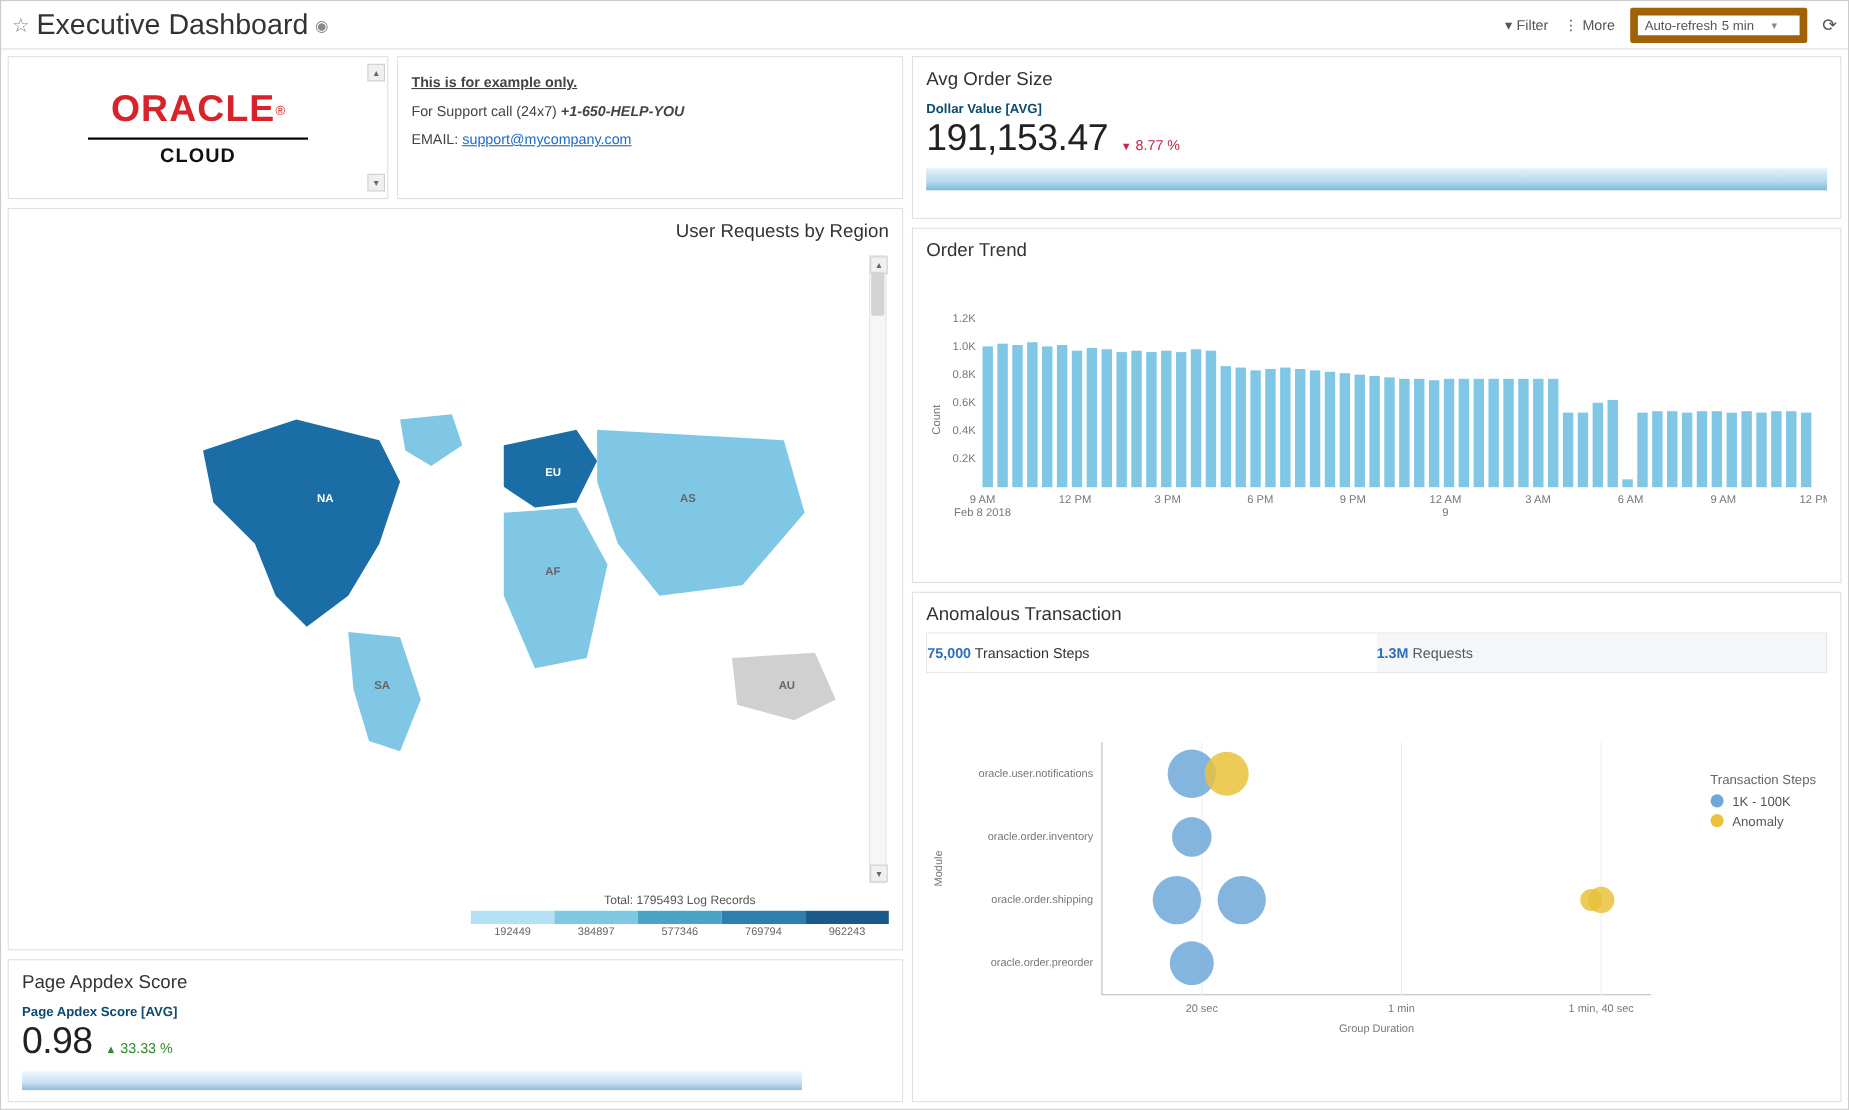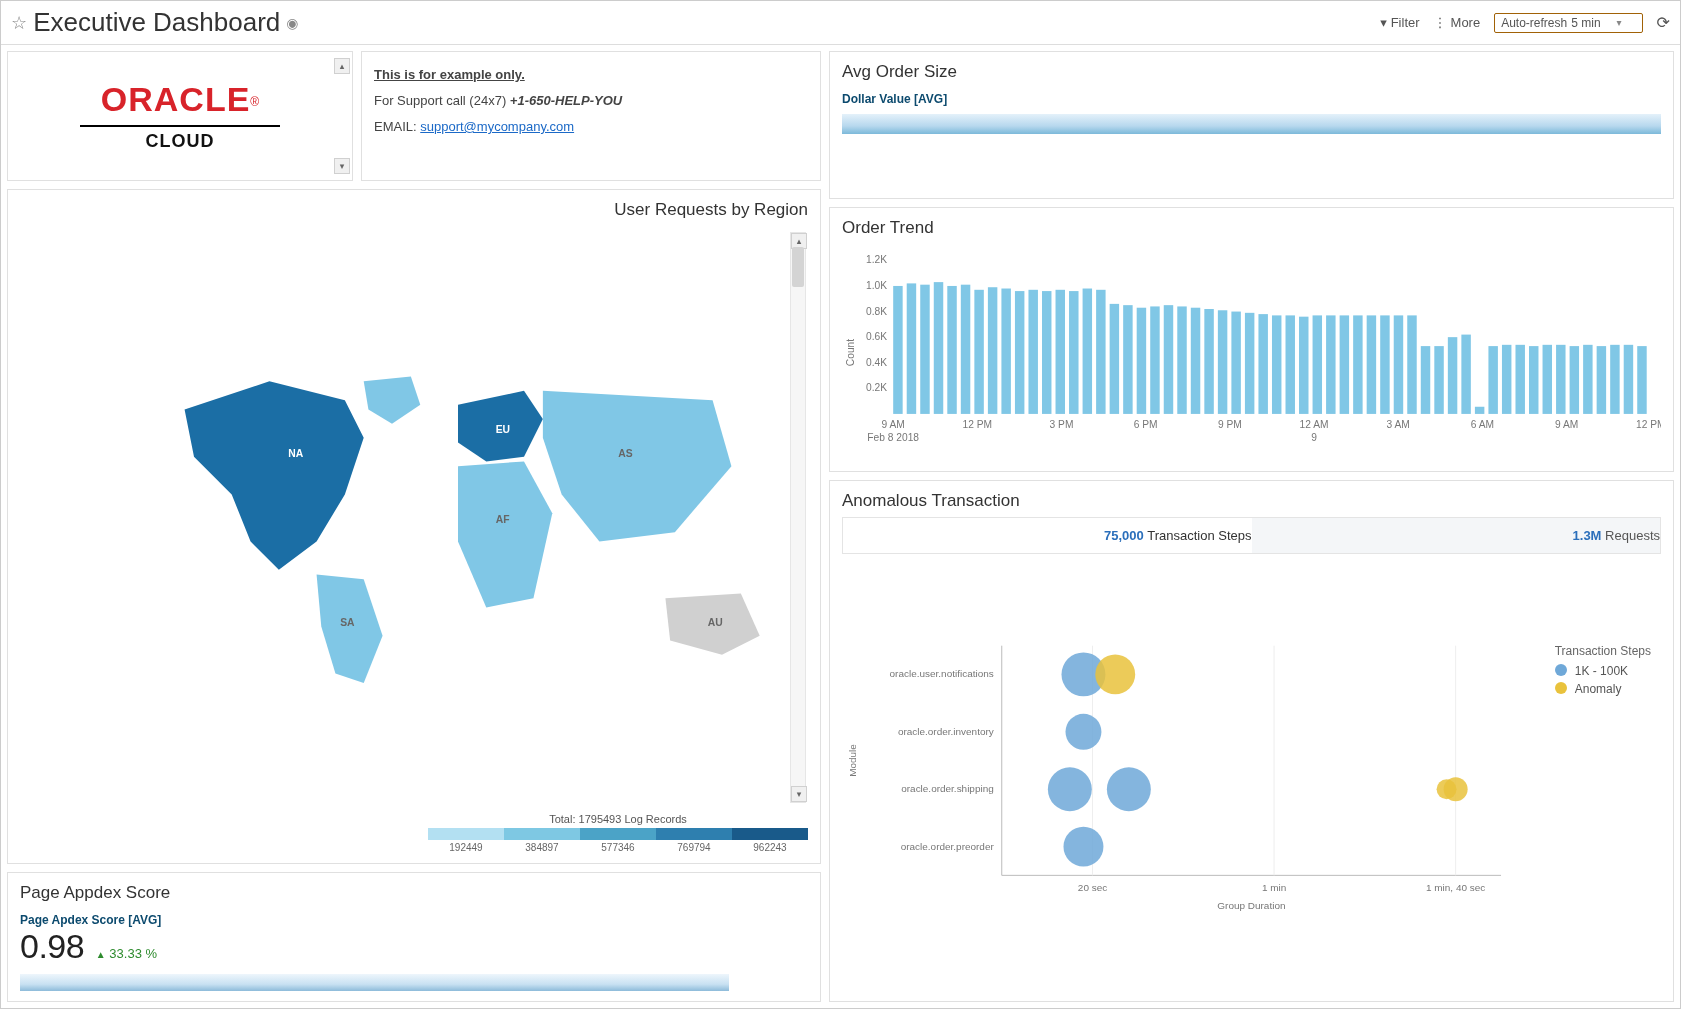--- a/index.html
+++ b/index.html
@@ -28,21 +28,21 @@
     border-bottom: 1px solid #ddd;
     height: 44px;
   }
   .title-zone { display: flex; align-items: center; gap: 6px; }
   .star-icon { font-size: 18px; color: #888; cursor: pointer; }
   .title { font-size: 26px; font-weight: 300; color: #333; }
   .globe-icon { font-size: 14px; color: #888; }
   .toolbar { display: flex; align-items: center; gap: 14px; color: #555; }
   .toolbar .btn { display: flex; align-items: center; gap: 4px; cursor: pointer; }
   .refresh-select {
-    border: 1px solid #a16207; border-radius: 2px;
+    border: 7px solid #a16207; border-radius: 2px;
     padding: 2px 20px 2px 6px; font-size: 12px; color: #555;
     background: #fff; position: relative; display: inline-flex; align-items: center; gap: 4px;
   }
   .caret { font-size: 10px; color: #888; margin-left: 12px; }
   .refresh-icon { font-size: 16px; color: #555; cursor: pointer; }
   .body {
     flex: 1;
     display: grid;
     grid-template-columns: 814px 1fr;
     gap: 8px;
@@ -104,27 +104,27 @@
   .legend-ticks span { flex:1; text-align:center;}
   .map-scroll { position:absolute; right:2px; top:6px; bottom:6px; width:16px; background:#f6f6f6; border:1px solid #e6e6e6;}
   .map-scroll .thumb{ position:absolute; left:1px; right:1px; top:14px; height:40px; background:#d4d4d4; border-radius:2px;}
   .appdex-card .gradient-bar {
     background: linear-gradient(to bottom, #eef6fc 0%, #c8e1f2 60%, #8dbbda 100%);
     width: 90%;
     height: 18px;
   }
   
   .right-col .card { }
-  .order-trend-card { height: 265px; }
+  .order-trend-card { height: 323px; }
   svg text { font-family: inherit; }
   .axis { font-size: 10px; fill:#777; }
   .bar { fill: #80c7e6; }
   .anom-card { flex:1; }
   .tabs { display:flex; border:1px solid #e4e4e4; }
-  .tab { flex:1; text-align:right; padding:10px 0; font-size:13px; color:#555; background:#f4f6f8; cursor:pointer;}
+  .tab { flex:1; text-align:left; padding:10px 0; font-size:13px; color:#555; background:#f4f6f8; cursor:pointer;}
   .tab.active { background:#fff; color:#333; }
   .tab b { color:#2b6fbb; font-weight:600; }
   .bubble-chart { flex:1; position:relative; padding: 10px 140px 4px 0; }
   .bubble-legend { position:absolute; right:10px; top: 90px; font-size:12px; color:#555;}
   .bubble-legend .title { font-size:12px; font-weight:400; color:#666; margin-bottom:6px;}
   .bubble-legend .item { display:flex; align-items:flex-start; gap:8px; margin:4px 0;}
   .dot { width:12px; height:12px; border-radius:50%; display:inline-block;}
   .dot.blue{background:#6fa8d8;}
   .dot.gold{background:#e9c23c;}
 </style>
@@ -243,20 +243,24 @@
           <span class="delta up"><span class="tri">▲</span> <span>33.33 %</span></span>
         </div>
         <div class="gradient-bar"></div>
       </div>
     </div>
 
     <div class="col right-col">
       <div class="card" style="height:148px">
         <h2>Avg Order Size</h2>
         <div class="subheader">Dollar Value [AVG]</div>
+        <div>
+          <span class="big-number">191,153.47</span>
+          <span class="delta down"><span class="tri">▼</span> <span>8.77 %</span></span>
+        </div>
         <div class="gradient-bar"></div>
       </div>
 
       <div class="card order-trend-card">
         <h2>Order Trend</h2>
         <svg id="order-trend-svg" viewBox="0 0 800 200" style="width:100%;height:100%">
             <text x="44" y="138" text-anchor="end" class="axis">0.2K</text>
             <text x="44" y="113" text-anchor="end" class="axis">0.4K</text>
             <text x="44" y="88" text-anchor="end" class="axis">0.6K</text>
             <text x="44" y="63" text-anchor="end" class="axis">0.8K</text>

